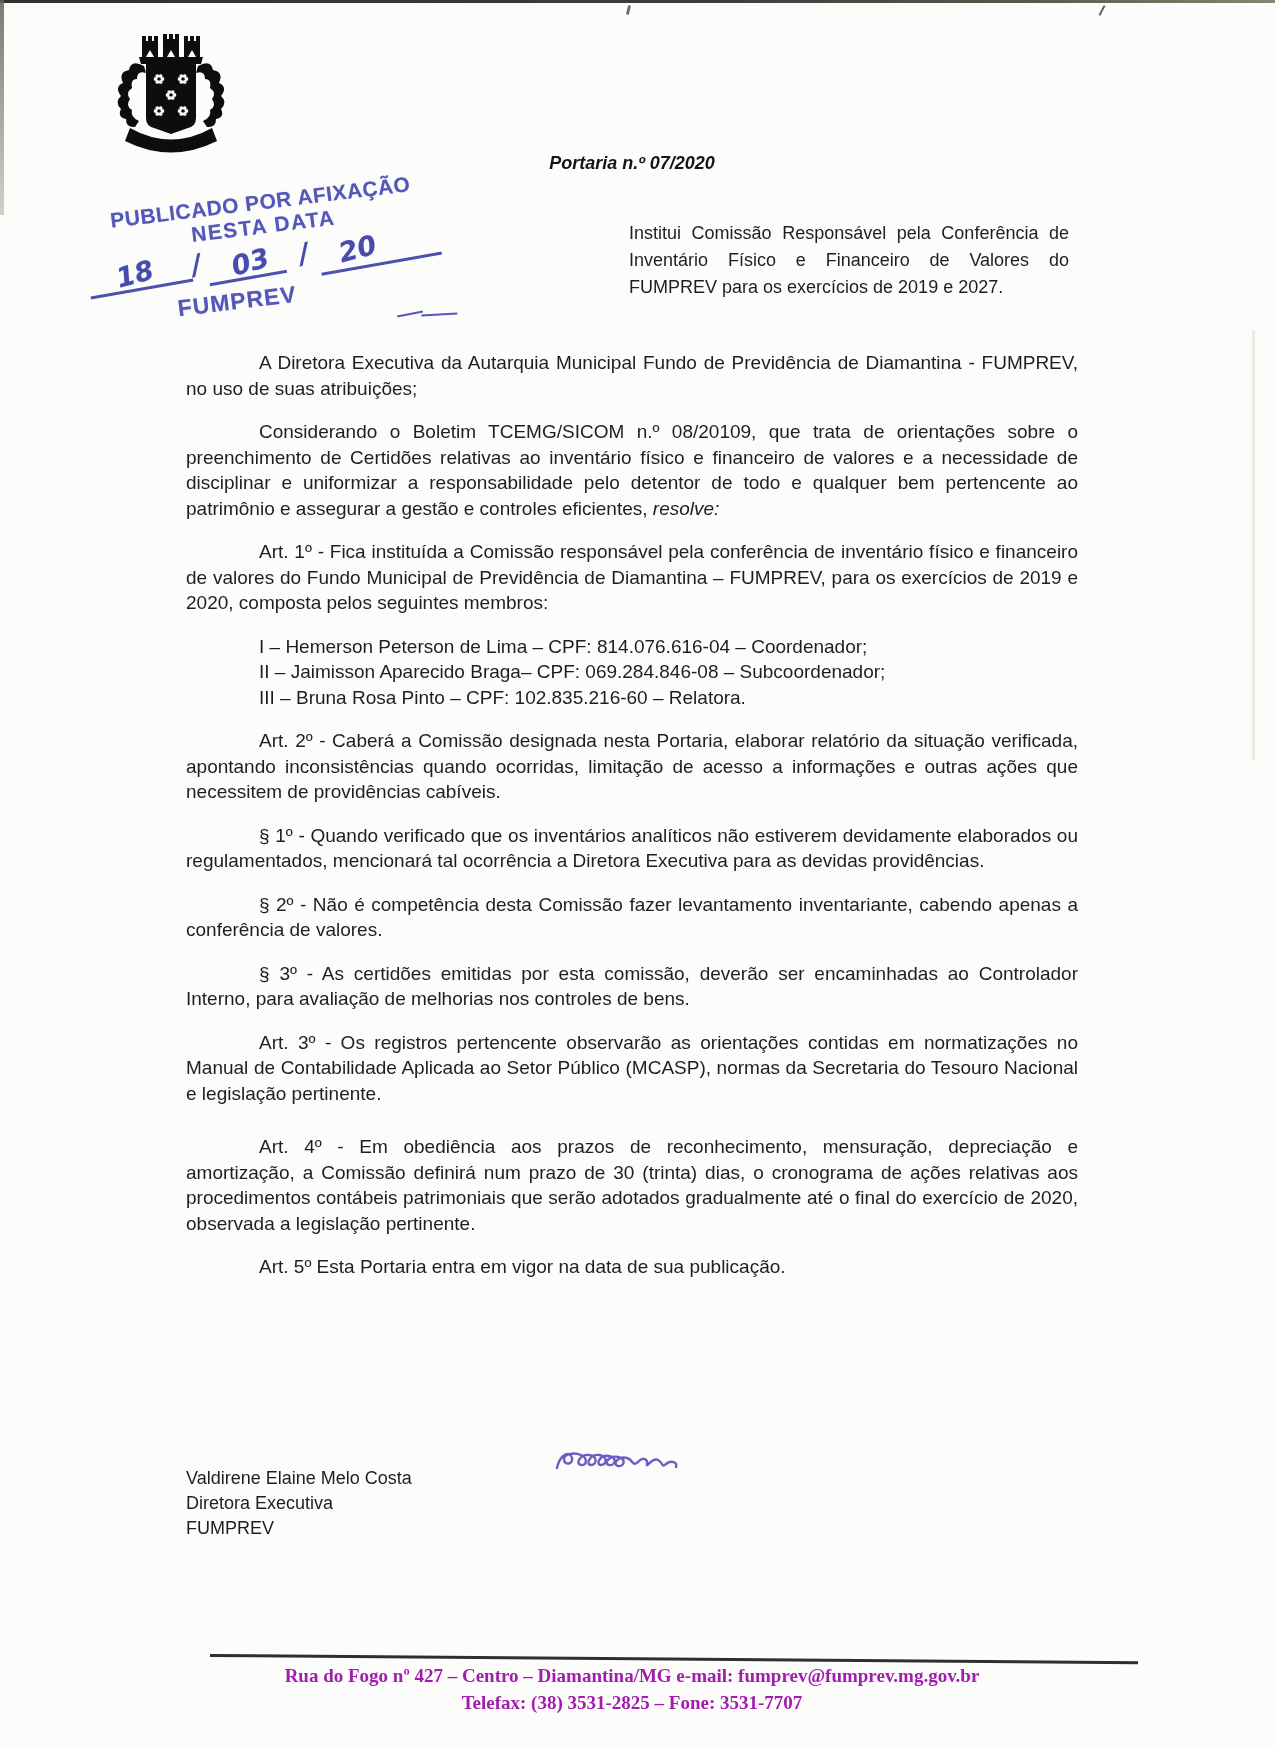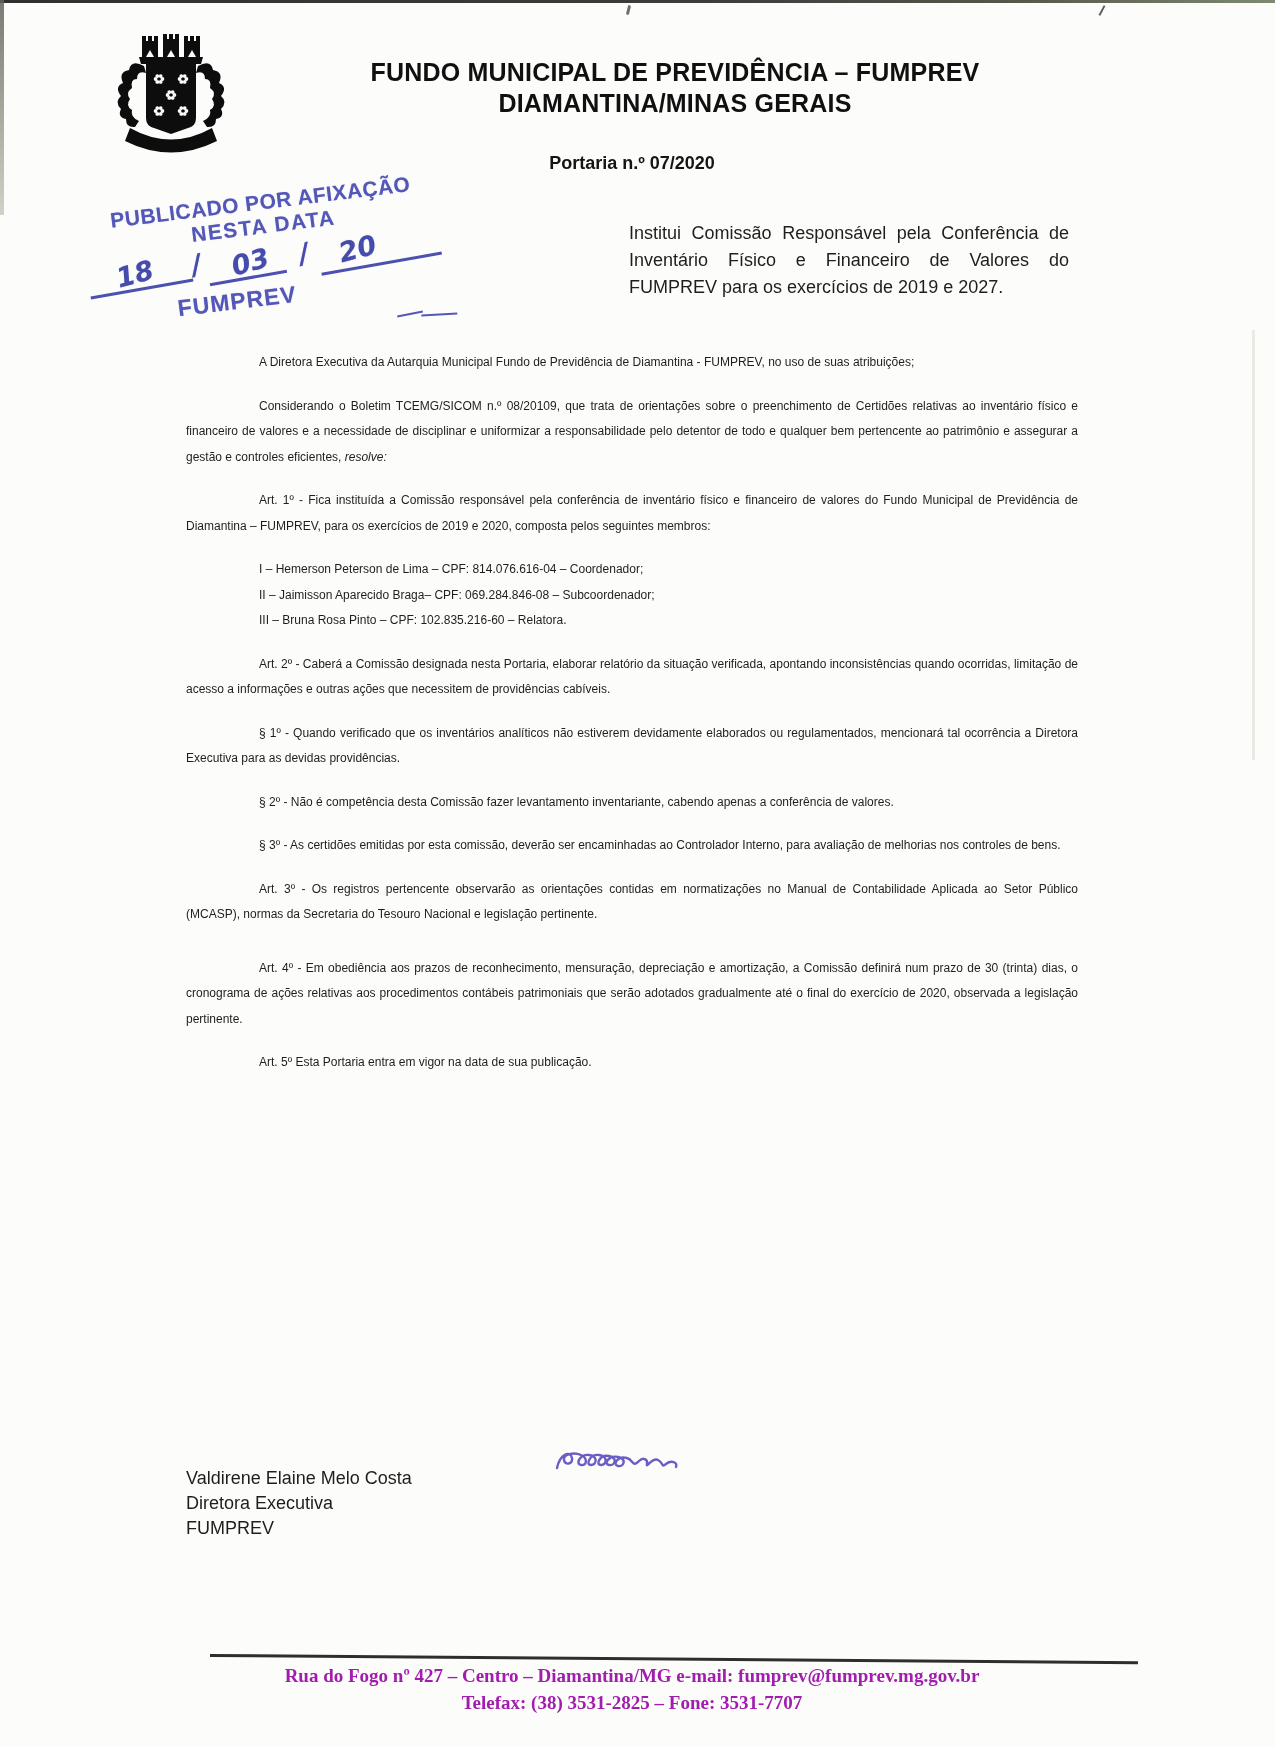--- a/index.html
+++ b/index.html
@@ -22,21 +22,21 @@
   .artifact-apostrophe{position:absolute;left:627px;top:5px;width:3px;height:10px;
     background:#6f6f6f;border-radius:2px;transform:rotate(14deg);}
   .artifact-tick{position:absolute;left:1101px;top:5px;width:2px;height:11px;
     background:#5d5d5d;transform:rotate(28deg);}
   
   .crest{position:absolute;left:106px;top:27px;width:130px;height:132px;}
   .header-text{position:absolute;left:270px;top:57px;width:810px;
     text-align:center;font-weight:bold;font-size:25px;line-height:31px;color:#101010;
     letter-spacing:.2px;}
   .doc-title{position:absolute;left:186px;top:153px;width:892px;
-    text-align:center;font-weight:bold;font-size:18px;color:#151515;}
+    text-align:center;font-weight:bold;font-size:18px;color:#151515;font-style:italic;}
   
   .stamp{position:absolute;left:92px;top:190px;width:352px;height:150px;
     transform:rotate(-7deg);color:#4a4fb5;opacity:.95;
     text-shadow:0 0 1px rgba(74,79,181,.45);}
   .stamp-l1{font-size:21px;font-weight:bold;text-align:center;letter-spacing:.5px;}
   .stamp-l2{font-size:21px;font-weight:bold;text-align:center;letter-spacing:1.5px;}
   .stamp-date{position:relative;height:44px;margin-top:2px;}
   .stamp-underline{position:absolute;border-top:3px solid #4347ad;}
   .u1{left:-4px;top:32px;width:104px;transform:rotate(-3deg);}
   .u2{left:116px;top:34px;width:78px;transform:rotate(-3deg);}
@@ -52,21 +52,21 @@
     margin-top:0;padding-right:70px;}
   .stamp-tail-1{position:absolute;right:28px;bottom:8px;width:26px;
     border-top:2.5px solid #4a4fb5;transform:rotate(-4deg);}
   .stamp-tail-2{position:absolute;right:-6px;bottom:4px;width:36px;
     border-top:2.5px solid #4a4fb5;transform:rotate(4deg);}
   
   .summary{position:absolute;left:629px;top:220px;width:440px;
     font-size:18px;line-height:27px;text-align:justify;}
   
   .doc-body{position:absolute;left:186px;top:350px;width:892px;
-    font-size:12px;line-height:25.5px;text-align:justify;}
+    font-size:19px;line-height:25.5px;text-align:justify;}
   .doc-body p{margin:0 0 18px 0;text-indent:73px;}
   .doc-body .members{margin:0 0 18px 73px;text-align:left;}
   .doc-body p.art4{margin-top:28px;}
   .doc-body p.art5,.doc-body p.dateline{text-align:left;}
   .italic{font-style:italic;}
   
   .sig-block{position:absolute;left:186px;top:1466px;width:892px;
     text-align:left;font-size:18px;line-height:25px;}
   .sig-scribble{position:absolute;left:368px;top:-24px;width:205px;height:40px;}
   
@@ -145,24 +145,20 @@
           <circle cx="75.3" cy="85.9" r="1.9"></circle>
           <circle cx="73.6" cy="83" r="1.9"></circle>
           <circle cx="75.3" cy="80.1" r="1.9"></circle>
           <circle cx="78.7" cy="80.1" r="1.9"></circle>
       </g>
 
       <path fill="#0d0d0d" d="M24 100 q41 23 82 0 l5 13 q-46 23 -92 0 Z"></path>
     </svg>
   </div>
 
-  <div class="header-text">
-    <div>FUNDO MUNICIPAL DE PREVIDÊNCIA – FUMPREV</div>
-    <div>DIAMANTINA/MINAS GERAIS</div>
-  </div>
 
   <div class="doc-title">Portaria n.º 07/2020</div>
 
   <div class="stamp">
     <div class="stamp-l1">PUBLICADO POR AFIXAÇÃO</div>
     <div class="stamp-l2">NESTA DATA</div>
     <div class="stamp-date">
       <div class="stamp-underline u1"></div>
       <div class="stamp-underline u2"></div>
       <div class="stamp-underline u3"></div>

